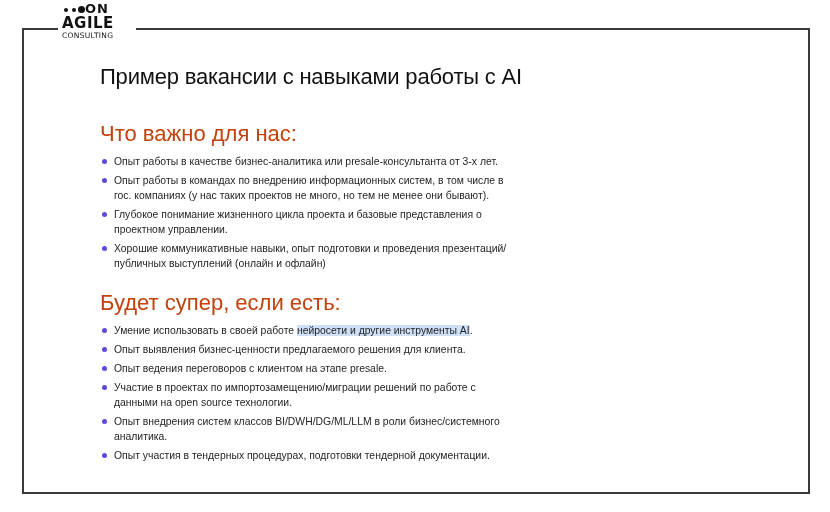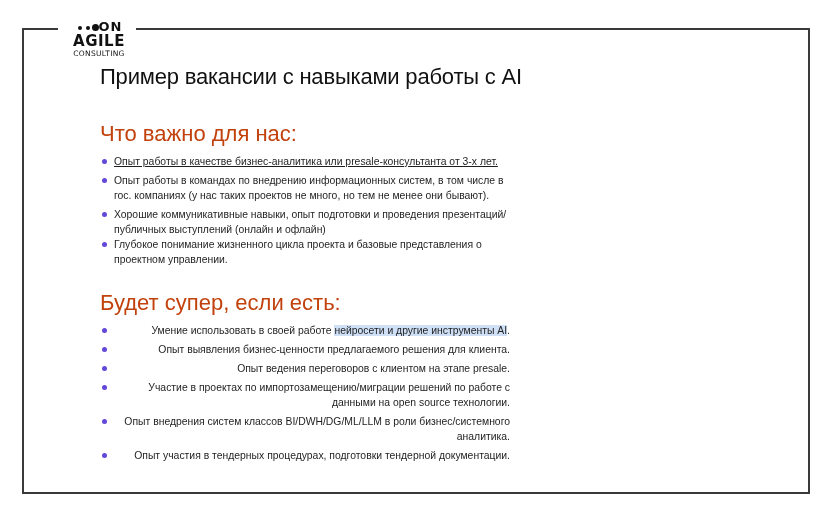--- a/index.html
+++ b/index.html
@@ -1,18 +1,18 @@
 <!DOCTYPE html>
 <html><head>
 <meta charset="utf-8">
 <style>
   html, body { margin:0; padding:0; background:#ffffff; }
   body { width:830px; height:512px; position:relative; overflow:hidden; font-family:"Liberation Sans", sans-serif; color:#111; }
   .frame-line { position:absolute; background:#3a3a3a; }
-  .logo { position:absolute; left:62px; top:20px; width:74px; text-align:center; }
+  .logo { position:absolute; left:62px; top:2px; width:74px; text-align:left; }
   .logo-dots { font-family:"DejaVu Sans", sans-serif; font-weight:bold; font-size:13px; letter-spacing:1px; line-height:14px; color:#111; }
   .logo-dots .d { display:inline-block; width:4px; height:4px; background:#111; border-radius:50%; margin:0 2px; vertical-align:middle; }
   .logo-dots .b { display:inline-block; width:7px; height:7px; background:#111; border-radius:50%; vertical-align:middle; }
   .logo-agile { font-family:"DejaVu Sans", sans-serif; font-weight:bold; font-size:15px; line-height:15px; letter-spacing:0.5px; color:#111; }
   .logo-consulting { font-family:"DejaVu Sans", sans-serif; font-size:7.5px; line-height:10px; letter-spacing:0.3px; color:#111; }
   .title { position:absolute; left:100px; top:64px; font-size:22px; color:#111; white-space:nowrap; letter-spacing:-0.2px; }
   .h2 { position:absolute; left:100px; font-size:22px; color:#c2410c; white-space:nowrap; }
   ul.items { position:absolute; left:100px; margin:0; padding:0; list-style:none; width:420px; }
   ul.items li { position:relative; padding-left:14px; font-size:10.4px; line-height:15px; color:#1e1e1e; }
   ul.items li .bullet { position:absolute; left:2px; top:5px; width:5px; height:5px; border-radius:50%; background:#6347d8; }
@@ -32,27 +32,27 @@
     <span class="d"></span><span class="d"></span><span class="b"></span><span style="font-size:13px;">ON</span>
   </div>
   <div class="logo-agile">AGILE</div>
   <div class="logo-consulting">CONSULTING</div>
 </div>
 
 <div class="title">Пример вакансии с навыками работы с AI</div>
 
 <div class="h2" style="top:121px;">Что важно для нас:</div>
 <ul class="items" style="top:154px;">
-  <li style="margin-bottom:4px;text-decoration:underline;"><span class="bullet"></span><span>Опыт работы в качестве бизнес-аналитика или presale-консультанта от 3-х лет.</span></li>
+  <li style="margin-bottom:4px;"><span class="bullet"></span><span>Опыт работы в качестве бизнес-аналитика или presale-консультанта от 3-х лет.</span></li>
   <li style="margin-bottom:4px;"><span class="bullet"></span><span>Опыт работы в командах по внедрению информационных систем, в том числе в гос. компаниях (у нас таких проектов не много, но тем не менее они бывают).</span></li>
+  <li style="margin-bottom:4px;"><span class="bullet"></span><span>Глубокое понимание жизненного цикла проекта и базовые представления о проектном управлении.</span></li>
   <li><span class="bullet"></span><span>Хорошие коммуникативные навыки, опыт подготовки и проведения презентаций/публичных выступлений (онлайн и офлайн)</span></li>
-  <li style="margin-bottom:4px;"><span class="bullet"></span><span>Глубокое понимание жизненного цикла проекта и базовые представления о проектном управлении.</span></li>
 </ul>
 
 <div class="h2" style="top:290px;">Будет супер, если есть:</div>
-<ul class="items" style="top:323px; width:410px;text-align:right;">
+<ul class="items" style="top:323px; width:410px;">
   <li style="margin-bottom:4px;"><span class="bullet"></span><span>Умение использовать в своей работе </span><span class="hl">нейросети и другие инструменты AI</span><span>.</span></li>
   <li style="margin-bottom:4px;"><span class="bullet"></span><span>Опыт выявления бизнес-ценности предлагаемого решения для клиента.</span></li>
   <li style="margin-bottom:4px;"><span class="bullet"></span><span>Опыт ведения переговоров с клиентом на этапе presale.</span></li>
   <li style="margin-bottom:4px;"><span class="bullet"></span><span>Участие в проектах по импортозамещению/миграции решений по работе с данными на open source технологии.</span></li>
   <li style="margin-bottom:4px;"><span class="bullet"></span><span>Опыт внедрения систем классов BI/DWH/DG/ML/LLM в роли бизнес/системного аналитика.</span></li>
   <li><span class="bullet"></span><span>Опыт участия в тендерных процедурах, подготовки тендерной документации.</span></li>
 </ul>
 
 </body></html>

